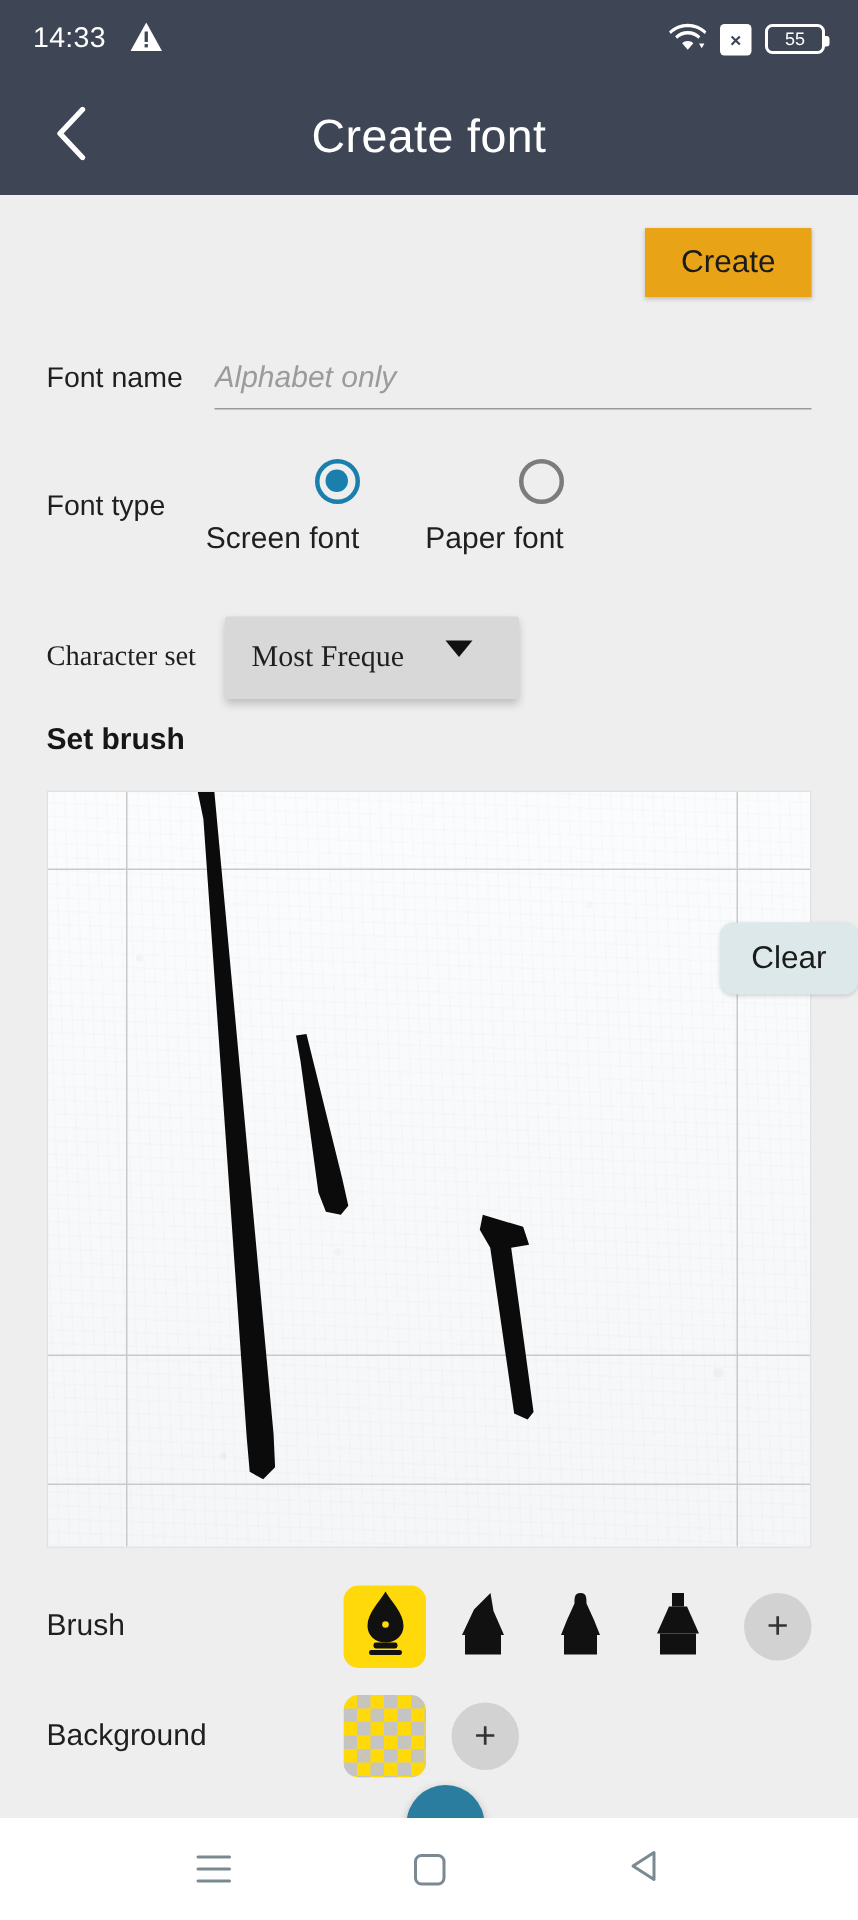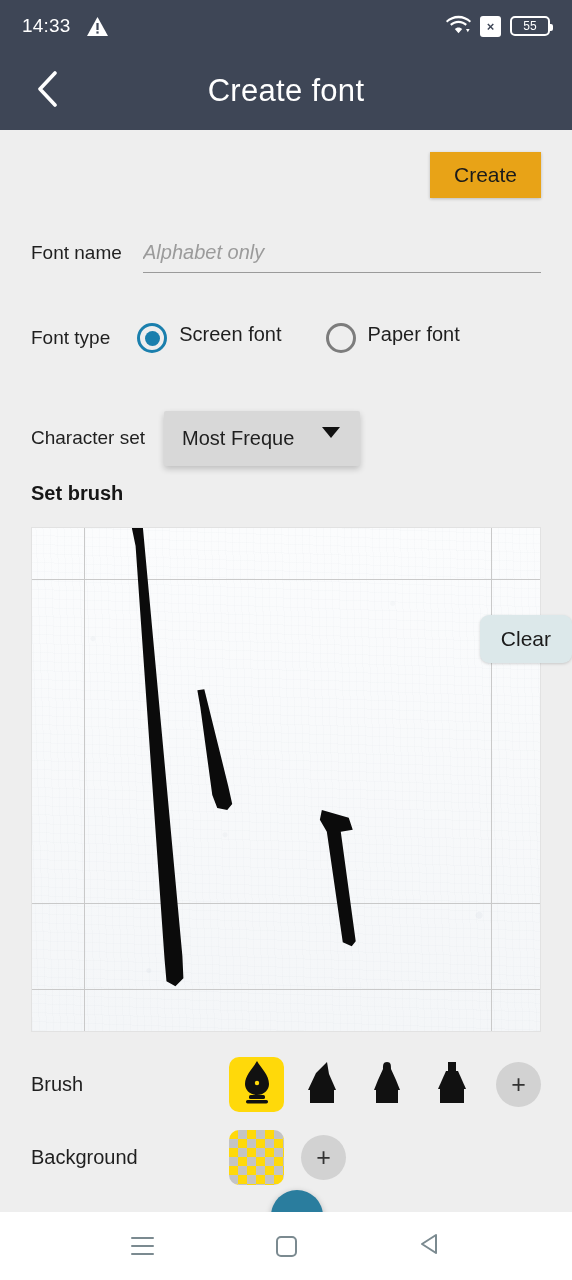--- a/index.html
+++ b/index.html
@@ -29,21 +29,20 @@
     width: 572px; height: 52px;
     background: #3e4656;
     display: flex;
     align-items: center;
     justify-content: space-between;
     padding: 0 22px;
     box-sizing: border-box;
   }
   .status-left {
     display: flex;
-    align-items: center;
     gap: 16px;
   }
   .status-clock {
     color: #ffffff;
     font-size: 19px;
     letter-spacing: 0.2px;
   }
   .warn-icon { display:block; }
   .status-right {
     display: flex;
@@ -186,24 +185,25 @@
   .fonttype-row {
     position: absolute;
     left: 0; top: 188px;
     width: 572px; height: 40px;
     display: flex;
     align-items: center;
   }
   .fonttype-label { position: static; margin-left: 31px; }
   .radio-group {
     display: flex;
-    align-items: flex-start;
+    align-items: flex-end;
     margin-left: 27px;
     gap: 12px;
     cursor: pointer;
+    flex-direction: column;
   }
   .radio-group.second { margin-left: 44px; }
   .radio-outer {
     width: 30px; height: 30px;
     border-radius: 50%;
     border: 3px solid #7c7c7c;
     box-sizing: border-box;
     display: flex;
     align-items: center;
     justify-content: center;
@@ -217,20 +217,21 @@
   }
   .radio-label { font-size: 20px; color: #1f1f1f; }
 
   
   .charset-row {
     position: absolute;
     left: 0; top: 278px;
     width: 572px; height: 60px;
     display: flex;
     align-items: center;
+    font-family: Liberation Serif, serif;
   }
   .charset-label { position: static; margin-left: 31px; }
   .charset-select {
     margin-left: 19px;
     background: #d8d8d8;
     border: none;
     border-radius: 2px;
     padding: 16px 18px;
     display: flex;
     gap: 28px;

